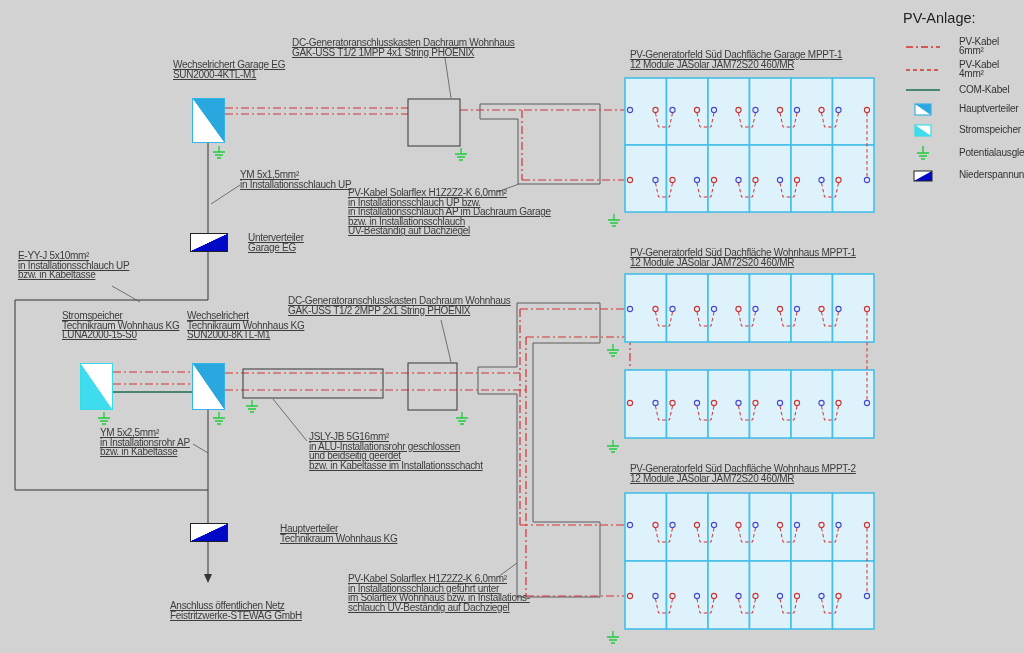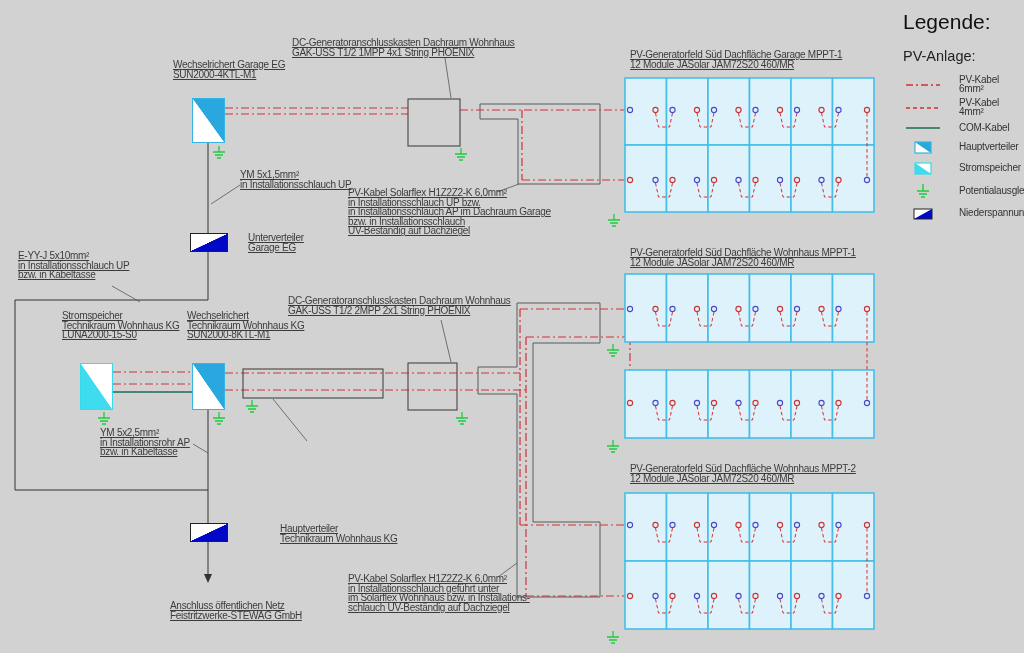--- a/index.html
+++ b/index.html
@@ -279,41 +279,46 @@
   </div>
   <div class="lbl" style="left:630px;top:248px;">
     <div>PV-Generatorfeld Süd Dachfläche Wohnhaus MPPT-1</div>
       <div>12 Module JASolar JAM72S20 460/MR</div>
   </div>
   <div class="lbl" style="left:100px;top:428px;">
     <div class="u">YM 5x2,5mm²</div>
       <div>in Installationsrohr AP</div>
     <div>bzw. in Kabeltasse</div>
   </div>
+  <div class="lbl" style="left:309px;top:432px;">
+    <div class="u">JSLY-JB 5G16mm²</div>
+      <div>in ALU-Installationsrohr geschlossen</div>
+    <div>und beidseitig geerdet</div>
+      <div>bzw. in Kabeltasse im Installationsschacht</div>
+  </div>
   <div class="lbl" style="left:630px;top:464px;">
     <div>PV-Generatorfeld Süd Dachfläche Wohnhaus MPPT-2</div>
       <div>12 Module JASolar JAM72S20 460/MR</div>
   </div>
   <div class="lbl" style="left:280px;top:524px;">
     <div>Hauptverteiler</div>
       <div>Technikraum Wohnhaus KG</div>
   </div>
   <div class="lbl" style="left:348px;top:574px;">
     <div class="u">PV-Kabel Solarflex H1Z2Z2-K 6,0mm²</div>
       <div>in Installationsschlauch geführt unter</div>
     <div>im Solarflex Wohnhaus bzw. in Installations-</div>
       <div>schlauch UV-Beständig auf Dachziegel</div>
   </div>
   <div class="lbl" style="left:170px;top:588px;margin-top:13px;">
     <div>Anschluss öffentlichen Netz</div>
       <div>Feistritzwerke-STEWAG GmbH</div>
   </div>
 
   <div id="legend">
-    <div class="title">Legende:</div>
     <div class="subtitle">PV-Anlage:</div>
 
     <div class="lg-row">
       <span class="lg-ico">
         <svg width="38" height="12">
             <line x1="2" y1="6" x2="36" y2="6" stroke="#d63031" stroke-width="1.6" stroke-dasharray="7 3 2 3"></line>
           </svg>
       </span>
       <span class="lg-txt">PV-Kabel 6mm²</span>
     </div>

